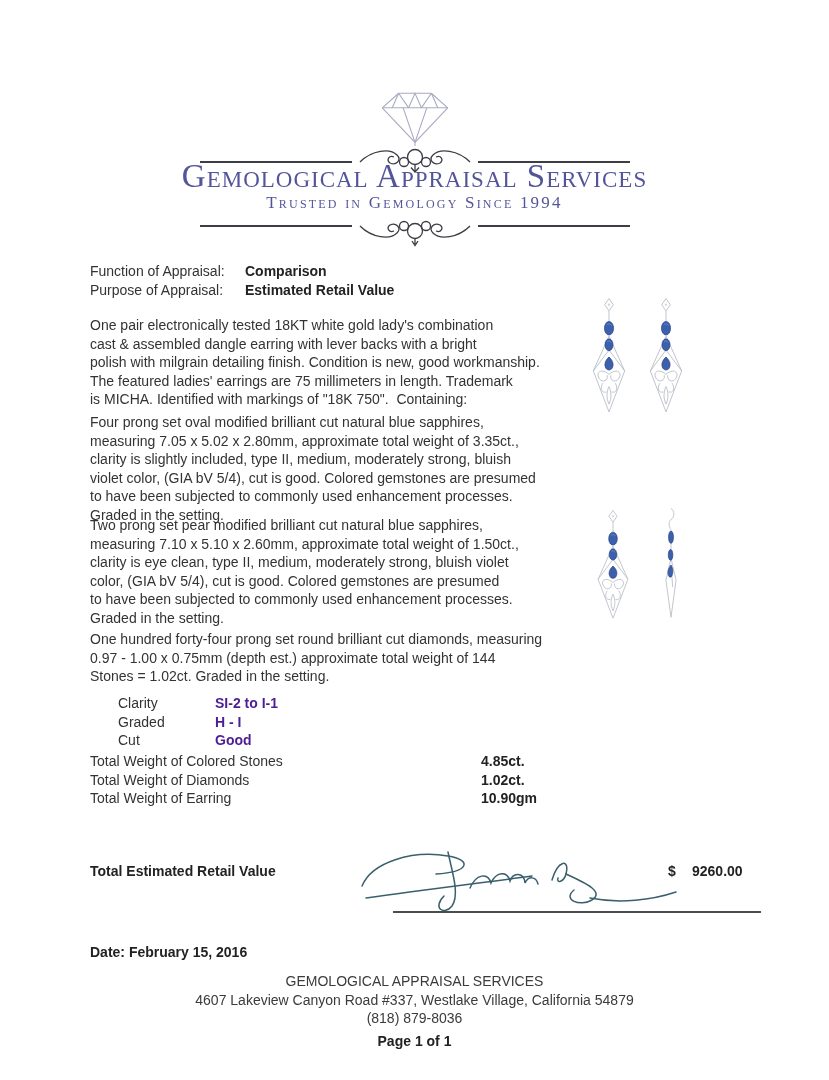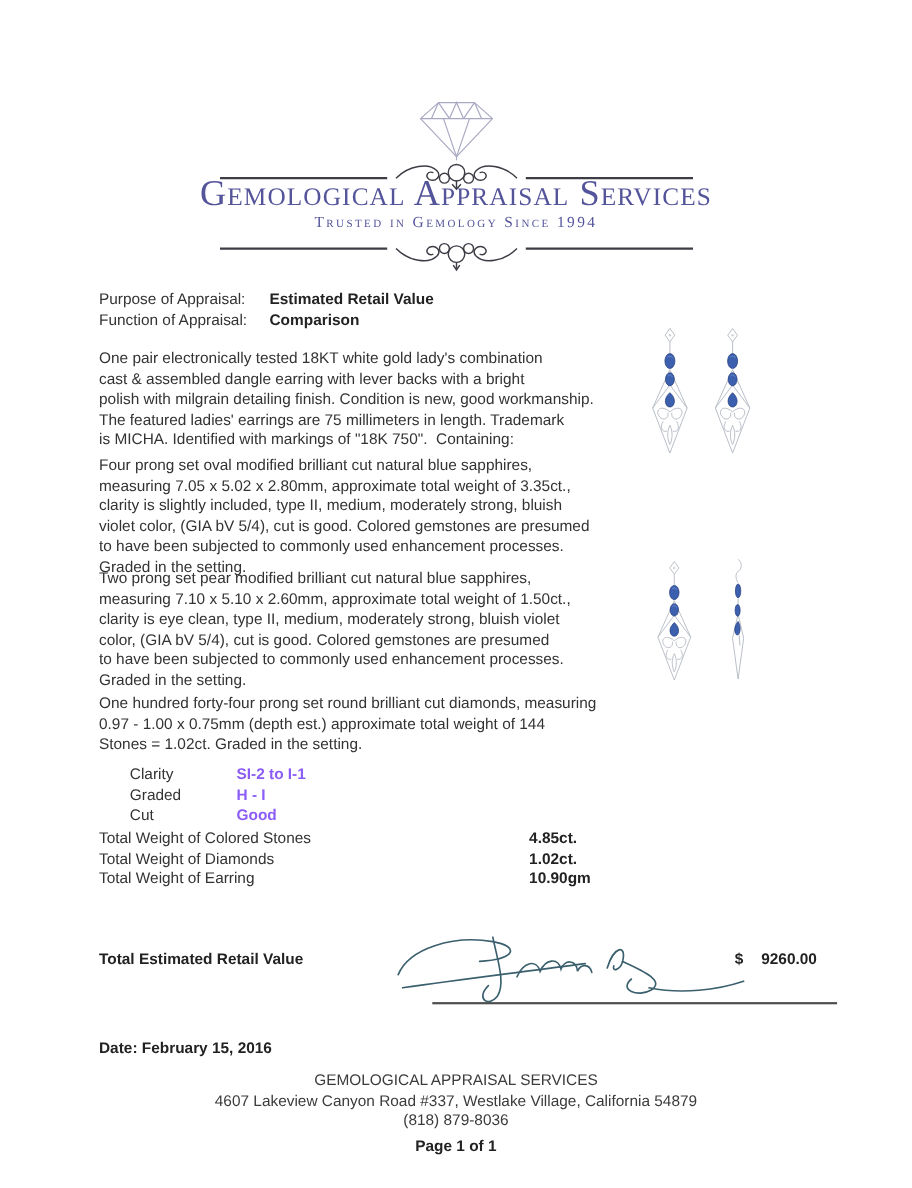--- a/index.html
+++ b/index.html
@@ -23,35 +23,35 @@
     font-variant:small-caps;
     font-size:33px;line-height:36px;
     letter-spacing:1px;
     color:#54549b;margin:0;font-weight:500;
   }
   .brand-tagline{
     position:absolute;top:194px;left:0;width:100%;
     text-align:center;
     font-family:"Liberation Serif", serif;
     font-variant:small-caps;
-    font-size:14px;letter-spacing:2.2px;
+    font-size:17px;letter-spacing:2.2px;
     color:#54549b;
   }
   
   .info-block{position:absolute;top:262px;left:90px;}
   .info-row .lbl{display:inline-block;width:155px;}
   .info-row .val{font-weight:bold;color:#222;}
   .para{position:absolute;left:90px;white-space:pre;}
   .para-1{top:316px;}
   .para-2{top:413px;}
   .para-3{top:516px;}
   .para-4{top:630px;}
   .grades{position:absolute;top:694px;left:118px;}
   .grade-row .lbl{display:inline-block;width:97px;}
-  .grade-row .val{font-weight:bold;color:#8b5cf6;text-align:center;}
+  .grade-row .val{font-weight:bold;color:#4c1d95;text-align:center;}
   .totals{position:absolute;top:752px;left:90px;width:680px;}
   .total-row .lbl{display:inline-block;width:391px;}
   .total-row .val{font-weight:bold;color:#222;}
   .retail-row{position:absolute;top:818px;left:90px;width:680px;font-weight:bold;color:#222;margin-top:44px;}
   .retail-currency{position:absolute;left:578px;top:0;}
   .retail-amount{position:absolute;left:602px;top:0;}
   
   .signature-svg{position:absolute;left:352px;top:850px;}
   .signature-line{position:absolute;left:393px;top:911px;width:368px;height:2px;background:#4d4d4d;}
   .date-line{position:absolute;left:90px;top:924px;font-weight:bold;color:#222;margin-top:19px;}
@@ -155,24 +155,24 @@
         <circle cx="215" cy="15" r="7.5"></circle>
         <circle cx="204" cy="10" r="4.5"></circle>
         <circle cx="226" cy="10" r="4.5"></circle>
         <path d="M215,23 L215,28 M212,25 L215,29.5 L218,25"></path>
       </g>
     </g>
   </svg>
 
   <div class="info-block">
     <div class="info-row">
+      <span class="lbl">Function of Appraisal:</span><span class="val">Comparison</span>
+    </div>
+    <div class="info-row">
       <span class="lbl">Purpose of Appraisal:</span><span class="val">Estimated Retail Value</span>
-    </div>
-    <div class="info-row">
-      <span class="lbl">Function of Appraisal:</span><span class="val">Comparison</span>
     </div>
   </div>
 
   <div class="para para-1">One pair electronically tested 18KT white gold lady's combination
 cast &amp; assembled dangle earring with lever backs with a bright
 polish with milgrain detailing finish. Condition is new, good workmanship.
 The featured ladies' earrings are 75 millimeters in length. Trademark
 is MICHA. Identified with markings of "18K 750".  Containing:</div>
   <div class="para para-2">Four prong set oval modified brilliant cut natural blue sapphires,
 measuring 7.05 x 5.02 x 2.80mm, approximate total weight of 3.35ct.,

